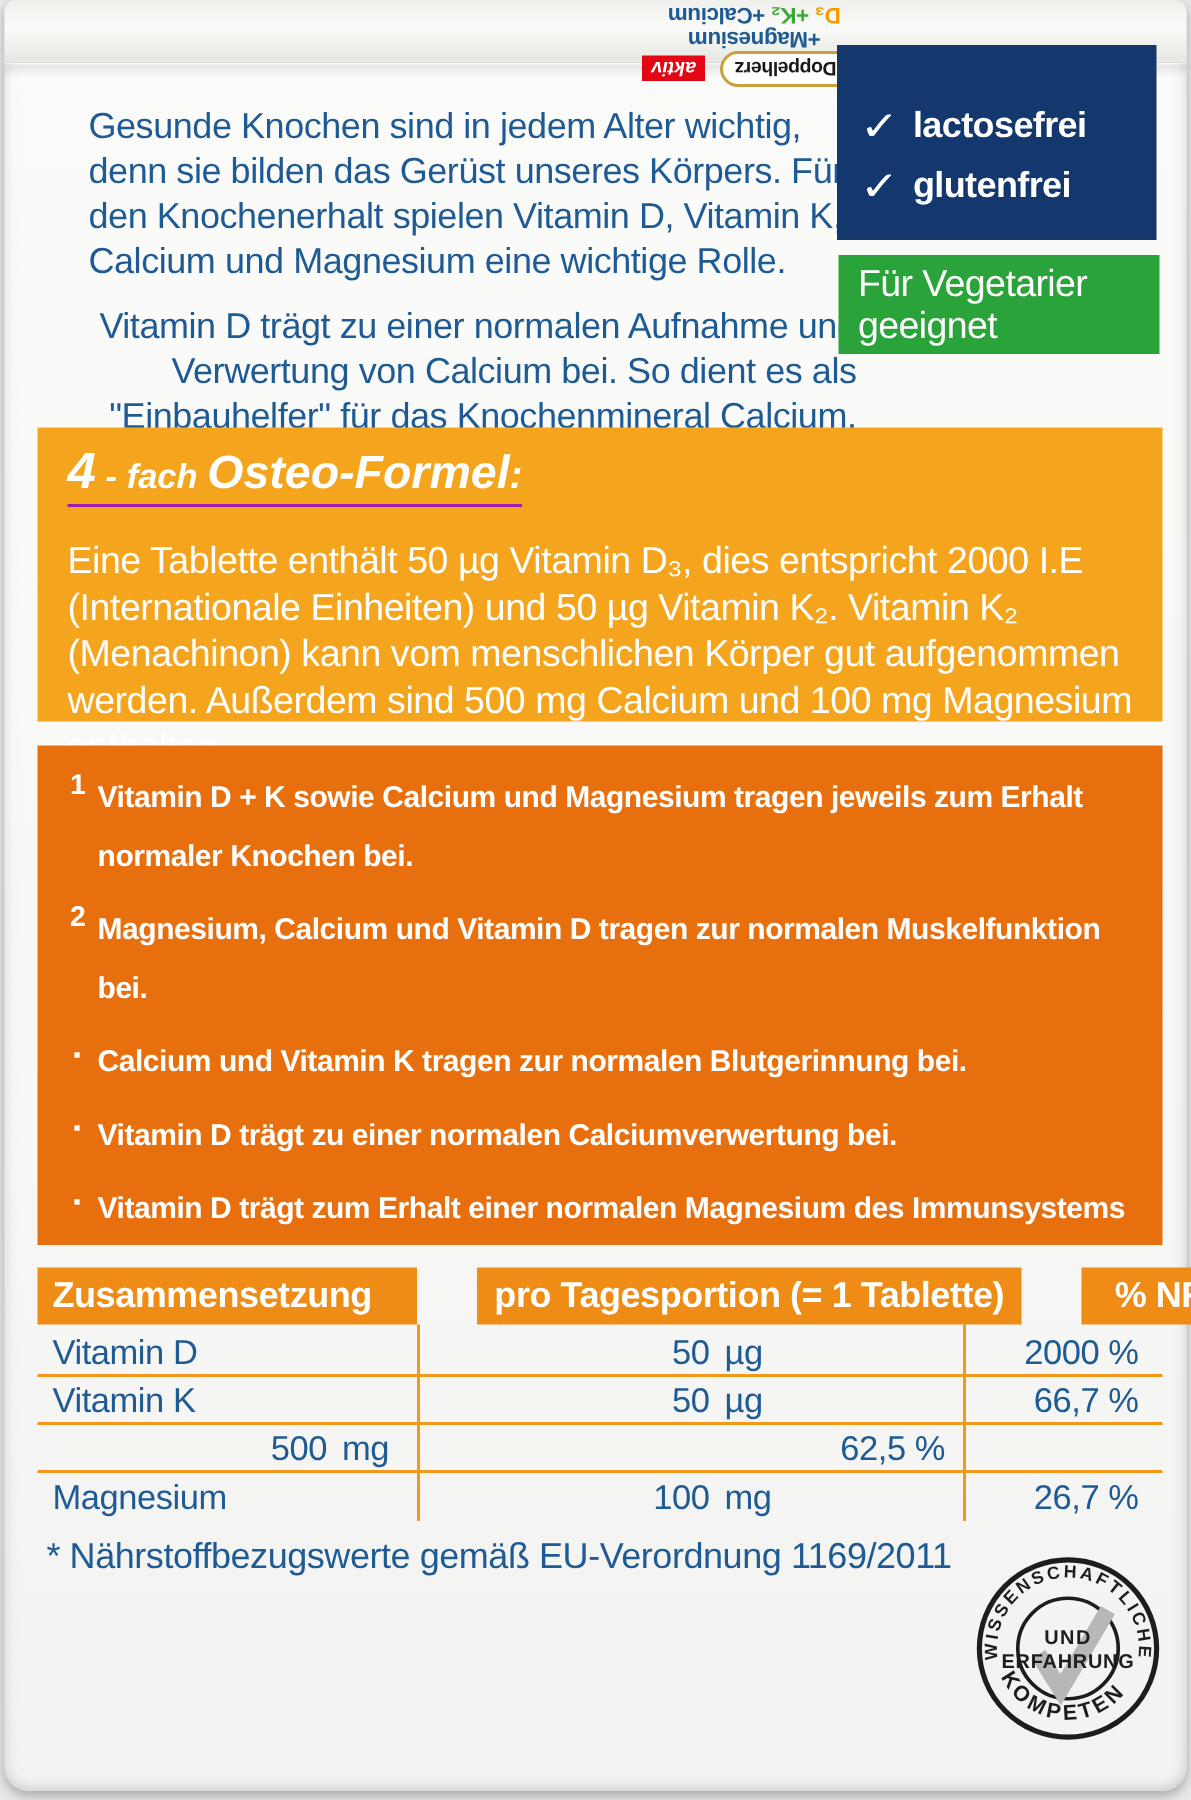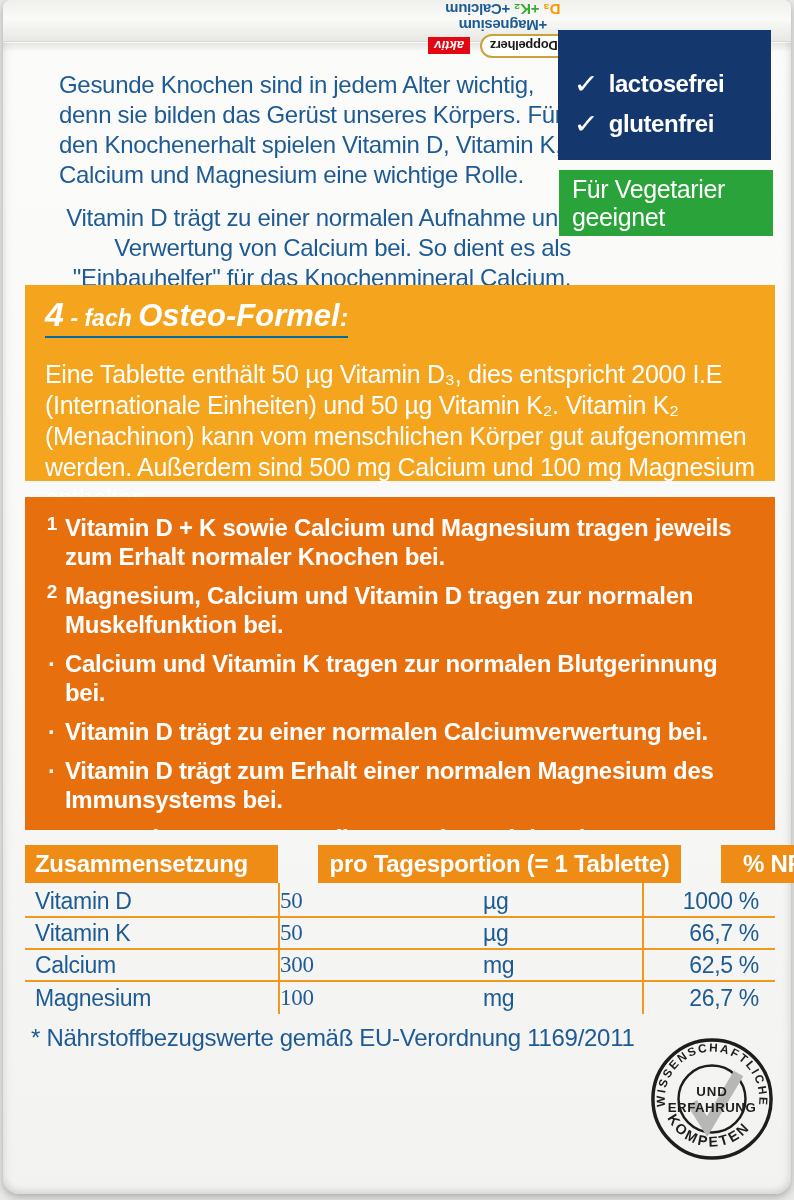--- a/index.html
+++ b/index.html
@@ -29,42 +29,42 @@
   .badge-row { display:flex; align-items:center; gap:11px; height:40px; }
   .check { color:#fff; font-size:27px; font-weight:normal; transform:scaleX(1.15); }
   .badge-label { color:#fff; font-weight:bold; font-size:24px; letter-spacing:-.4px; }
   .badge-green { position:absolute; left:556px; top:170px; width:214px; height:66px; background:#2aa43a; z-index:3; padding:5px 0 0 13px; }
   .badge-green .line { color:#fff; font-weight:normal; font-size:25px; line-height:28px; letter-spacing:-.4px; }
   
   .intro { position:absolute; left:56px; top:70px; width:512px; color:#1e5a94; font-size:24px; line-height:30px; letter-spacing:-.3px; z-index:2; }
   .intro p + p { margin-top:13px;text-align:right; }
   
   .formula-box { position:absolute; left:22px; top:285px; width:750px; height:196px; background:#f5a41e; padding:10px 18px 0 20px; z-index:2; }
-  .formula-title { display:inline-block; border-bottom:2px solid #0369a1; padding-bottom:2px; color:#fff; font-style:italic; font-weight:bold; white-space:nowrap; }
+  .formula-title { display:inline-block; border-bottom:2px solid #a21caf; padding-bottom:2px; color:#fff; font-style:italic; font-weight:bold; white-space:nowrap; }
   .ft-num { font-size:34px; } .ft-fach { font-size:23px; padding:0 2px; } .ft-name { font-size:31px; } .ft-colon { font-size:26px; }
   .formula-body { margin-top:21px; color:#fff; font-size:25px; line-height:31px; letter-spacing:-.3px; }
   
   .claims-box { position:absolute; left:22px; top:497px; width:750px; height:333px; background:#e86f0e; padding:16px 14px 0 14px; z-index:2; overflow:hidden; }
   .claim { display:flex; margin-bottom:10px; }
   .claim .marker { width:26px; flex:0 0 26px; color:#fff; font-weight:bold; text-align:center; }
   .claim.sup .marker { font-size:19px; line-height:22px; }
   .claim.dot .marker { font-size:24px; line-height:29px; }
-  .claim .txt { flex:1; color:#fff; font-weight:bold; font-size:24px; line-height:29px; letter-spacing:-.3px; }
+  .claim .txt { flex:1; color:#fff; font-weight:bold; font-size:20px; line-height:39px; letter-spacing:-.3px; }
   
   .ntable { position:absolute; left:22px; top:845px; width:750px; z-index:2; }
   .thead { display:grid; grid-template-columns:253px 363px 130px; column-gap:2px;gap:40px; }
   .th { background:#ee8c15; color:#fff; font-weight:bold; font-size:24px; height:38px; display:flex; align-items:center; letter-spacing:-.3px; }
   .th.left { padding-left:10px; } .th.center { justify-content:center; }
   .tbody { position:relative; margin-top:3px; }
   .trow { display:grid; grid-template-columns:255px 366px 129px; height:32px; align-items:center; }
   .trow.divided { border-bottom:2px solid #f0991c; }
   .td { color:#1e5a94; font-size:23px; letter-spacing:-.3px; }
   .td.name { padding-left:10px; }
   .td.amount { display:flex; }
-  .td.amount .amt { width:193px; text-align:left;font-family:Liberation Serif, serif; }
+  .td.amount .amt { width:193px; text-align:right; }
   .td.amount .unit { margin-left:10px; }
   .td.nrv { text-align:right; padding-right:16px; }
   .vline { position:absolute; top:-3px; bottom:0; width:2px; background:#f0991c; }
   .vline.v1 { left:253px; } .vline.v2 { left:617px; }
   
   .footnote { position:absolute; left:28px; top:1024px; color:#1e5a94; font-size:24px; letter-spacing:-.3px; z-index:2; }
   .seal { position:absolute; left:644px; top:1034px; z-index:2; }
   .seal text, .seal textPath { font-family:"Liberation Sans","DejaVu Sans",sans-serif; }
 </style>
 </head>
@@ -154,34 +154,33 @@
     </div>
     <div class="tbody">
       <div class="vline v1"></div>
       <div class="vline v2"></div>
       <div class="trow divided">
         <div class="td name">Vitamin D</div>
         <div class="td amount">
             <span class="amt">50</span>
             <span class="unit">µg</span>
           </div>
-        <div class="td nrv">1000 %</div>
+        <div class="td nrv">2000 %</div>
       </div>
       <div class="trow divided">
         <div class="td name">Vitamin K</div>
         <div class="td amount">
             <span class="amt">50</span>
             <span class="unit">µg</span>
           </div>
         <div class="td nrv">66,7 %</div>
       </div>
       <div class="trow divided">
-        <div class="td name">Calcium</div>
-        <div class="td amount">
-            <span class="amt">300</span>
+        <div class="td amount">
+            <span class="amt">500</span>
             <span class="unit">mg</span>
           </div>
         <div class="td nrv">62,5 %</div>
       </div>
       <div class="trow">
         <div class="td name">Magnesium</div>
         <div class="td amount">
             <span class="amt">100</span>
             <span class="unit">mg</span>
           </div>

